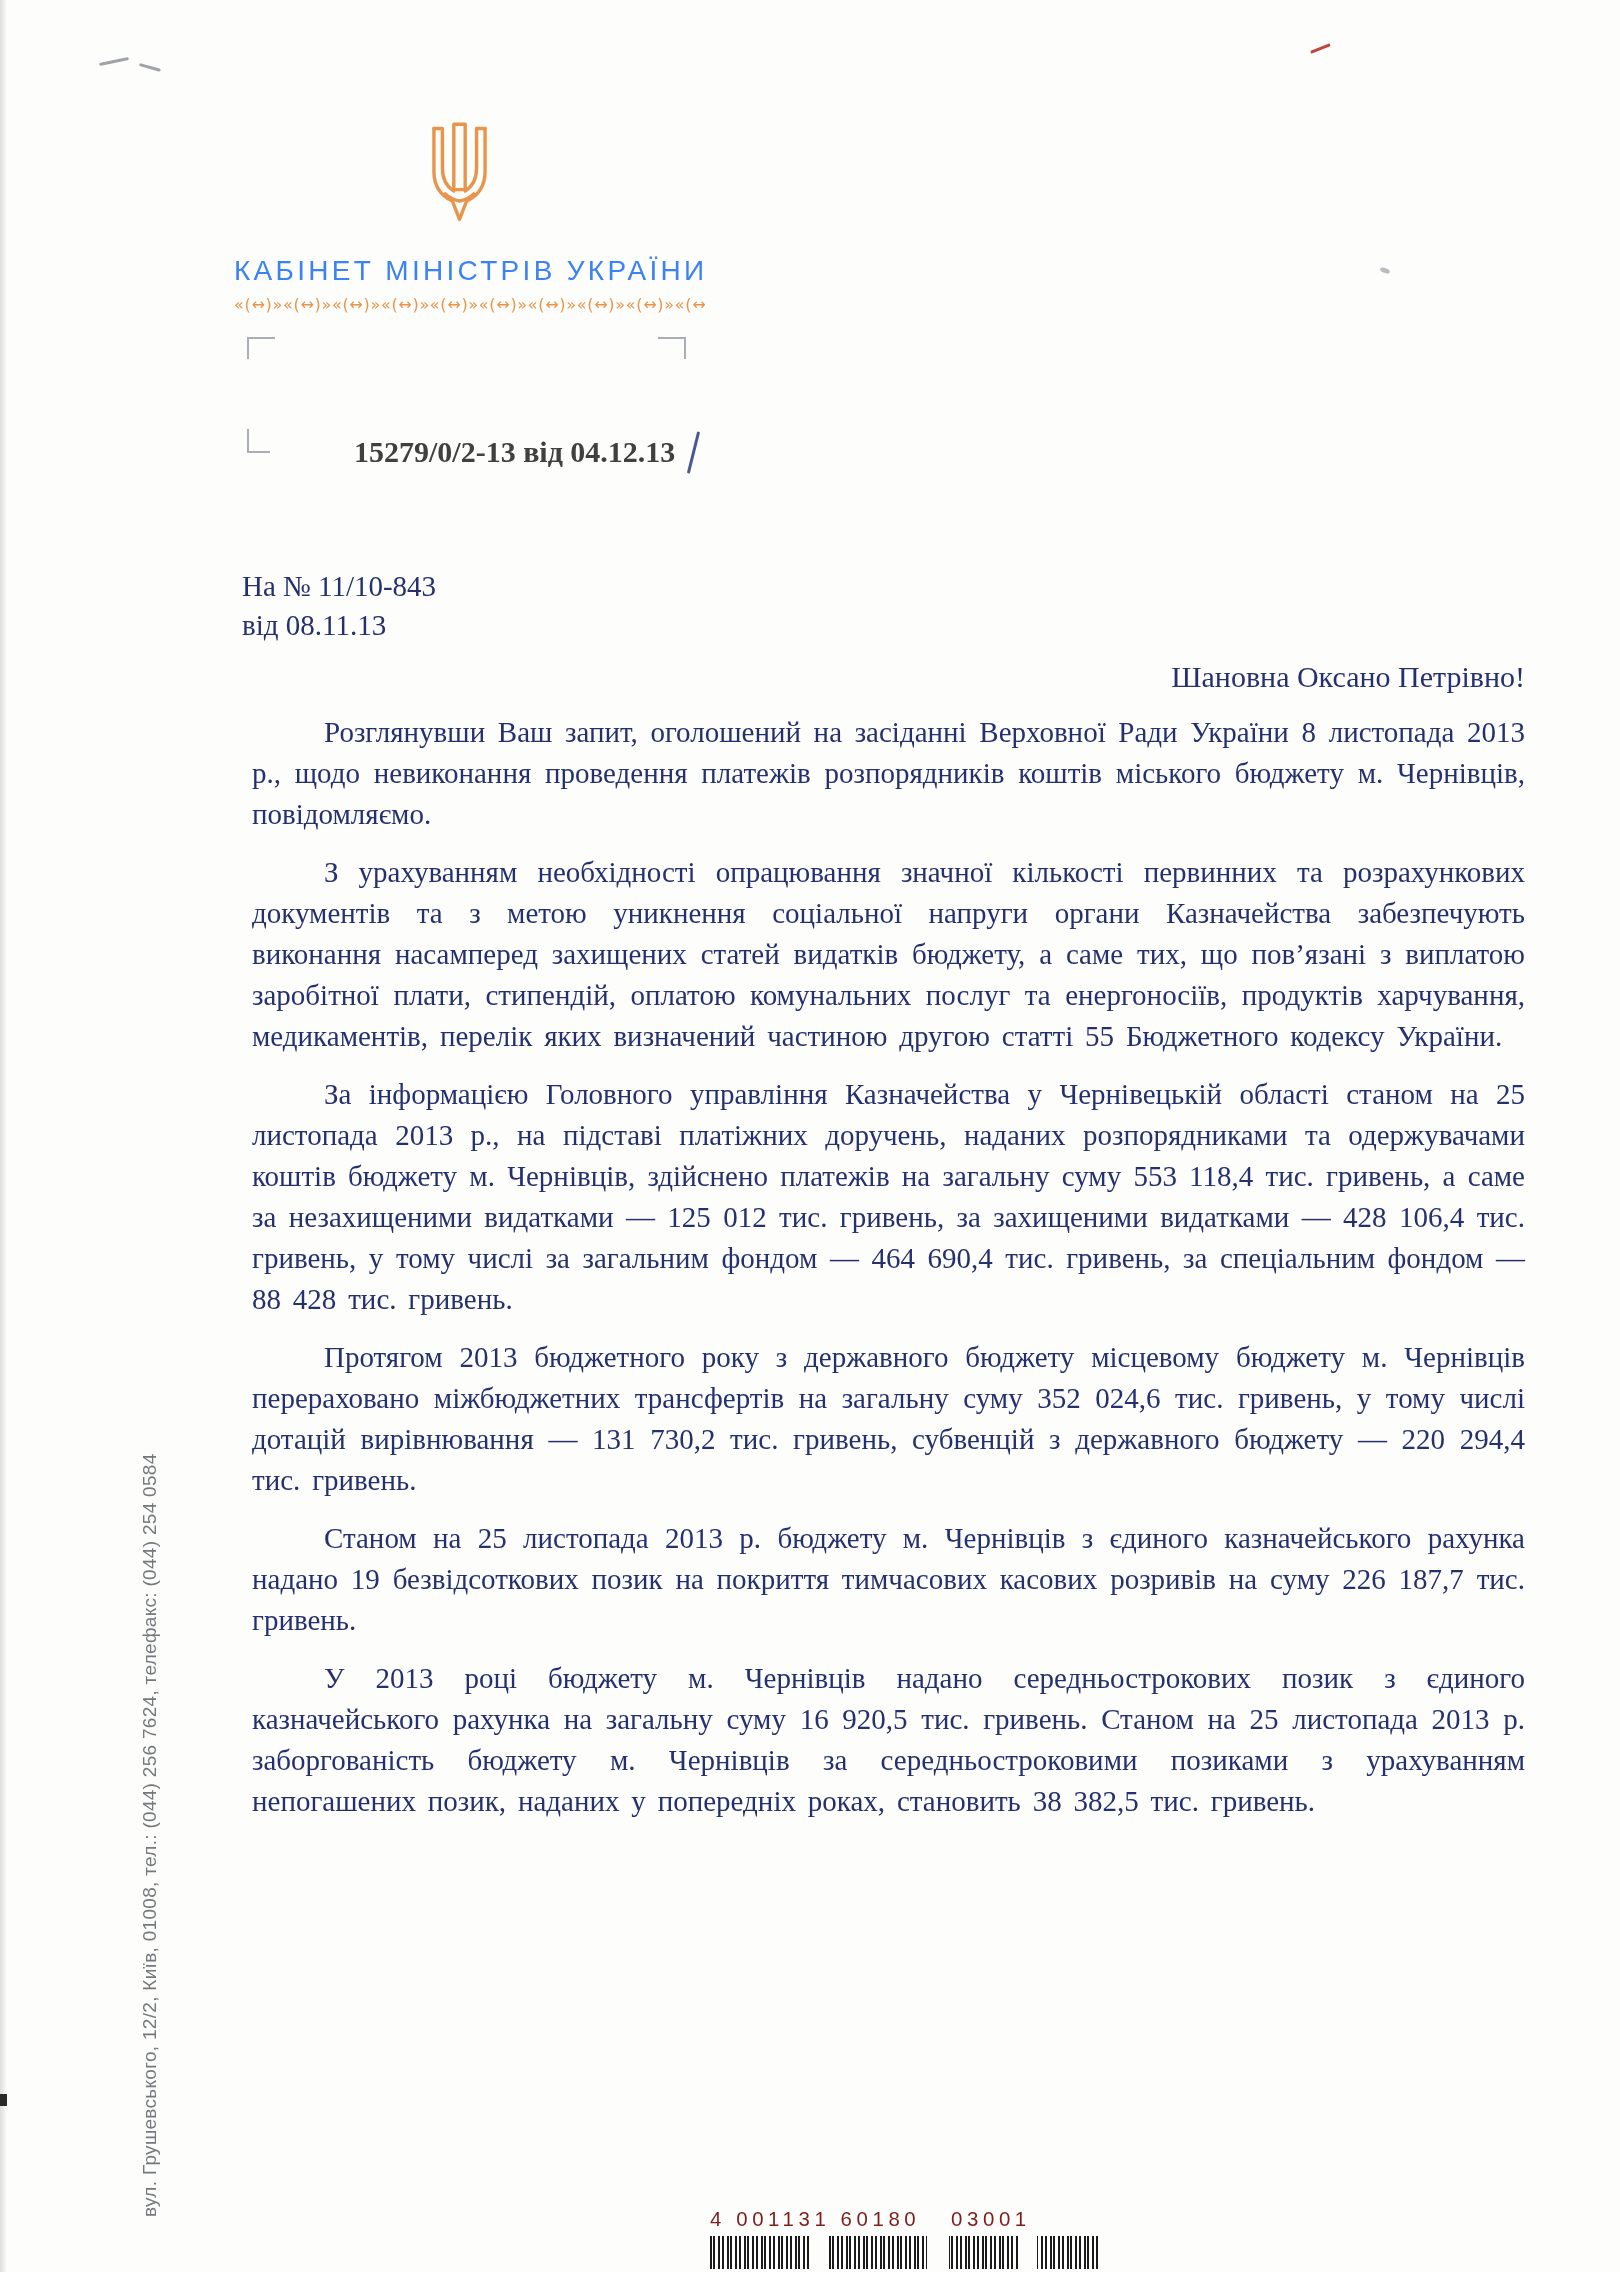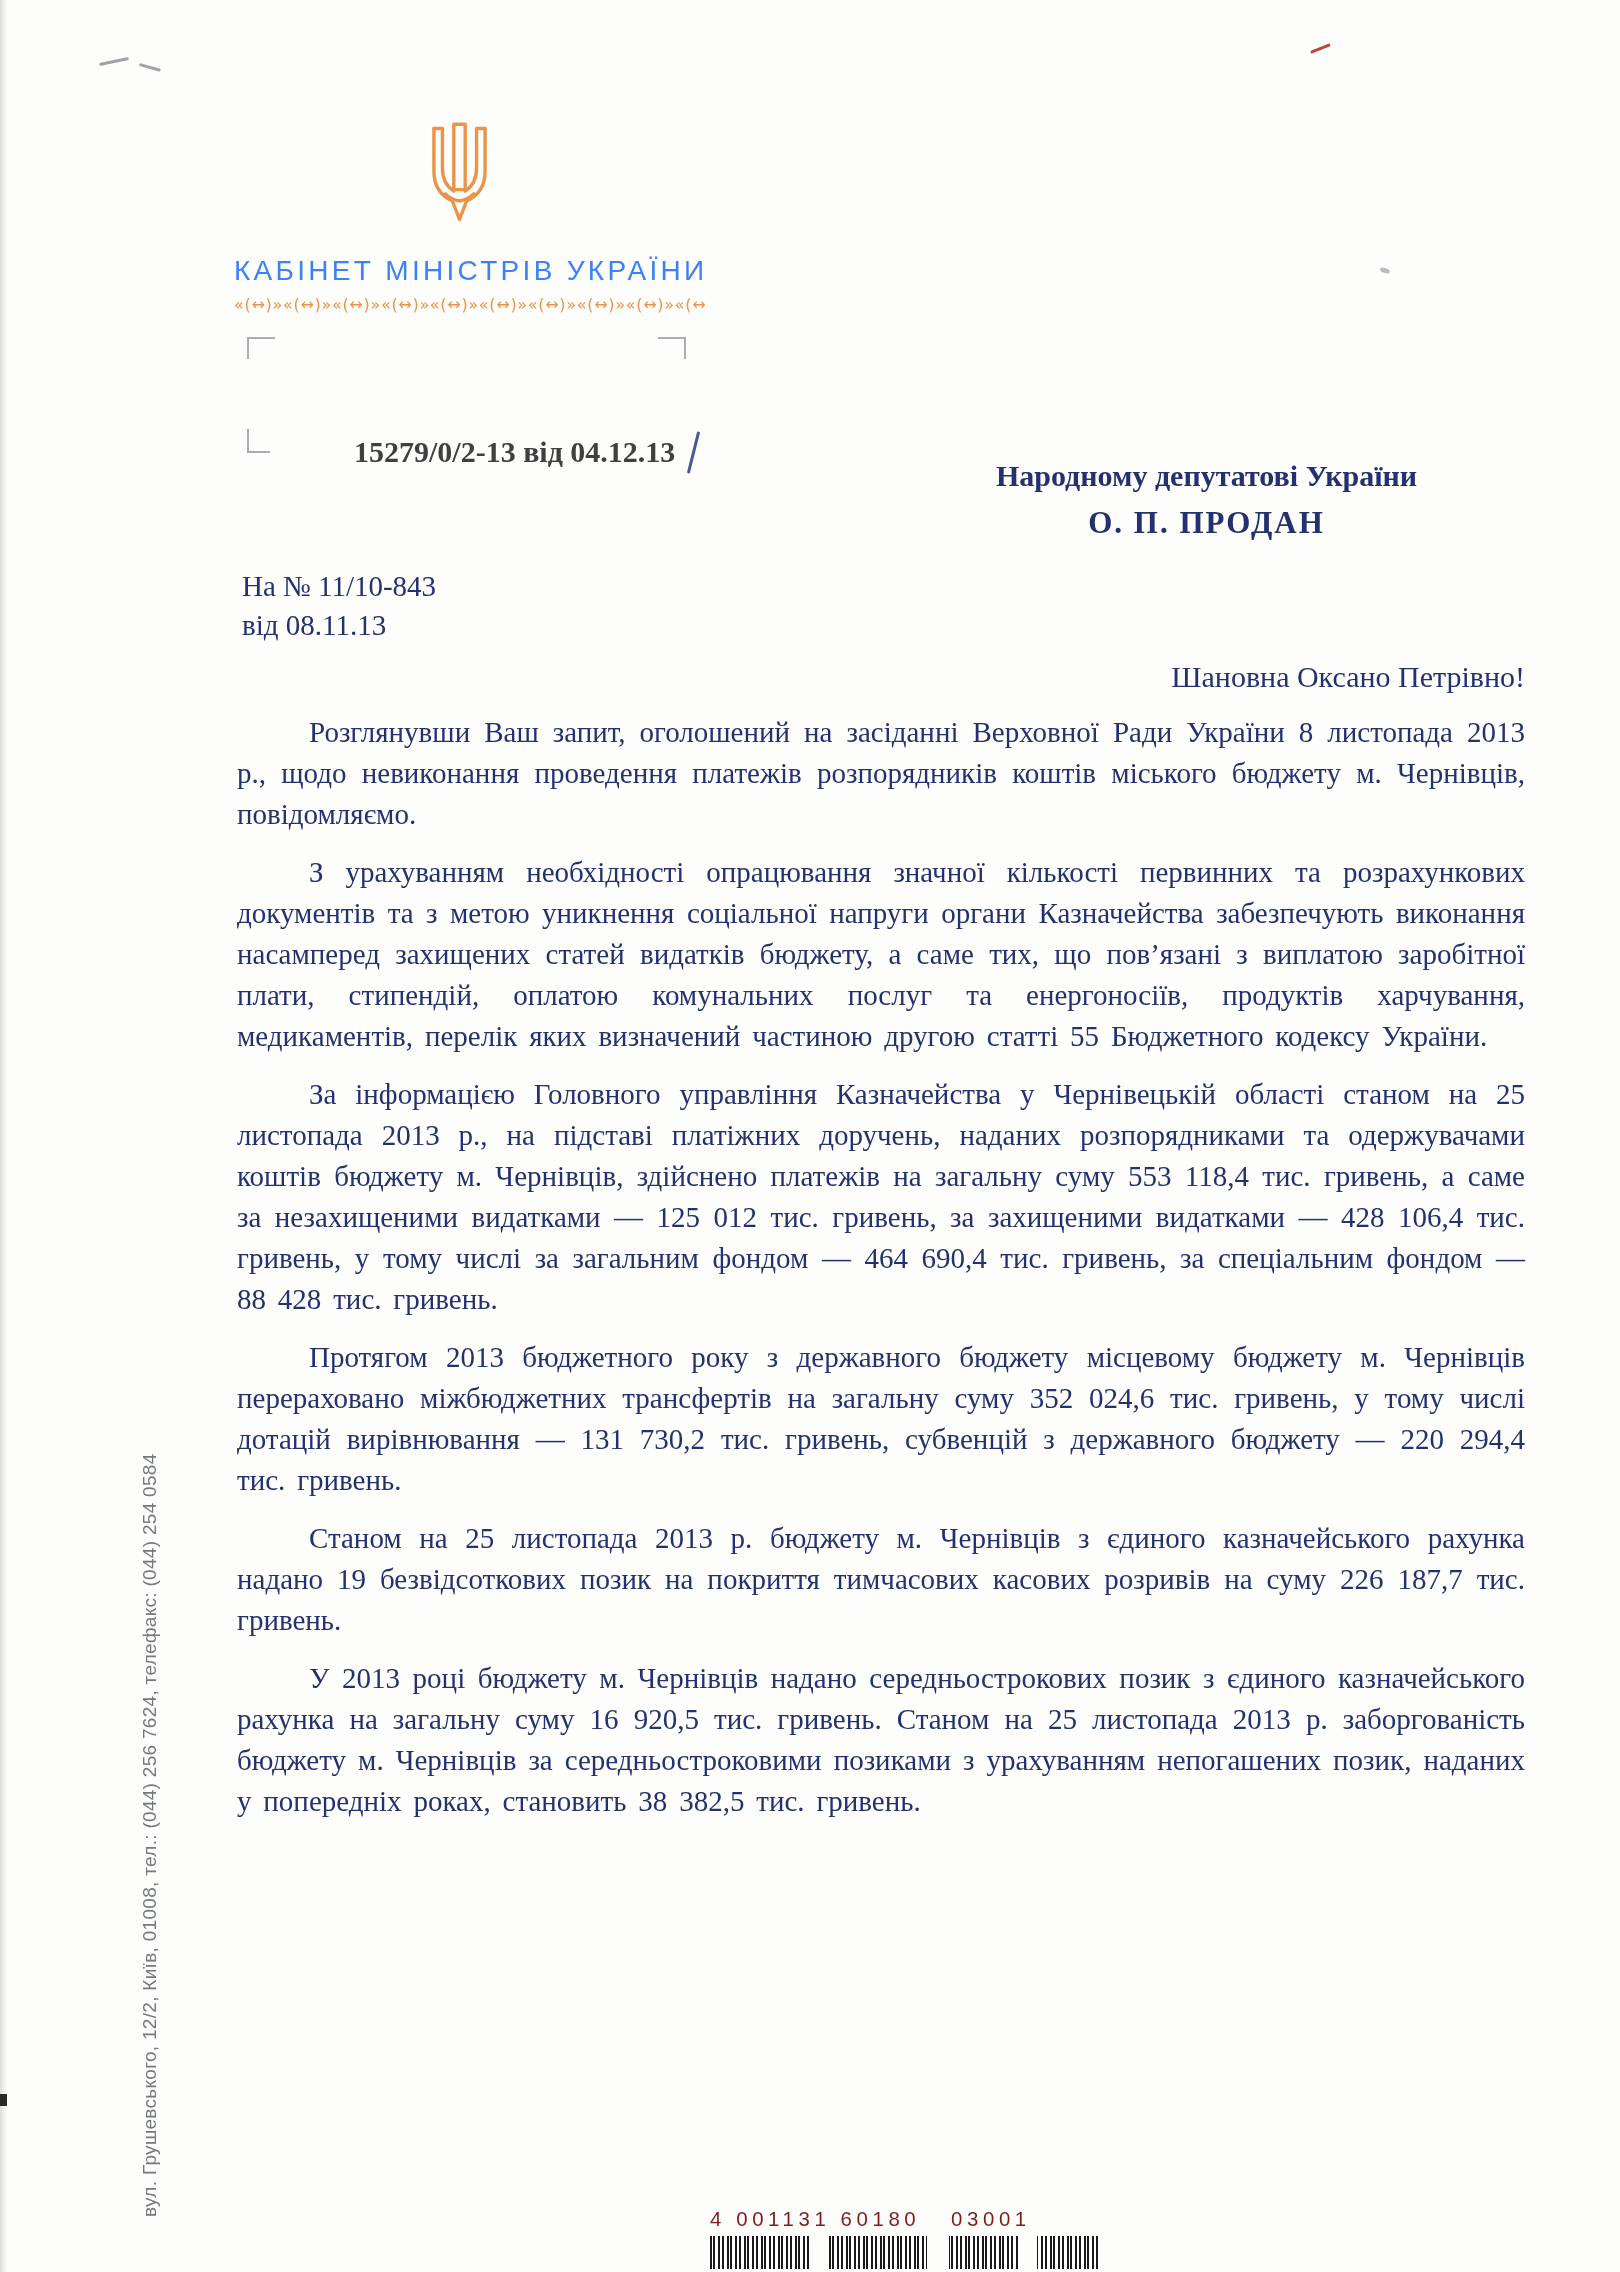--- a/index.html
+++ b/index.html
@@ -53,21 +53,21 @@
 
   
   .salutation{
     position:absolute;left:237px;top:660px;width:1288px;
     text-align:right;font-size:30px;
   }
   .body-text{
     position:absolute;left:237px;top:712px;width:1288px;
   }
   .body-text p{
-    margin:0 0 17px 0;
+    margin:0 0 17px 15px;
     font-size:29px;line-height:41px;
     text-indent:72px;
     text-align:justify;text-align-last:left;
     word-spacing:4.6px;
   }
 
   
   .side-address{
     position:absolute;left:139px;top:2217px;width:940px;
     transform:rotate(-90deg);transform-origin:0 0;
@@ -128,24 +128,20 @@
   <div class="org-name">КАБІНЕТ МІНІСТРІВ УКРАЇНИ</div>
   <div class="ornament">«(↔)»«(↔)»«(↔)»«(↔)»«(↔)»«(↔)»«(↔)»«(↔)»«(↔)»«(↔)»</div>
 
   <div class="mark mark-tl"></div>
   <div class="mark mark-tr"></div>
   <div class="mark mark-bl"></div>
 
   <div class="ref-out">15279/0/2-13 від 04.12.13</div>
   <div class="date-strike"></div>
 
-  <div class="recipient">
-    <div class="recipient-line1">Народному депутатові України</div>
-    <div class="recipient-line2">О. П. ПРОДАН</div>
-  </div>
 
   <div class="ref-in">
     <div>На № 11/10-843</div>
     <div>від 08.11.13</div>
   </div>
 
   <div class="salutation">Шановна Оксано Петрівно!</div>
 
   <div class="body-text">
     <p>Розглянувши Ваш запит, оголошений на засіданні Верховної Ради України 8 листопада 2013 р., щодо невиконання проведення платежів розпорядників коштів міського бюджету м. Чернівців, повідомляємо.</p>

